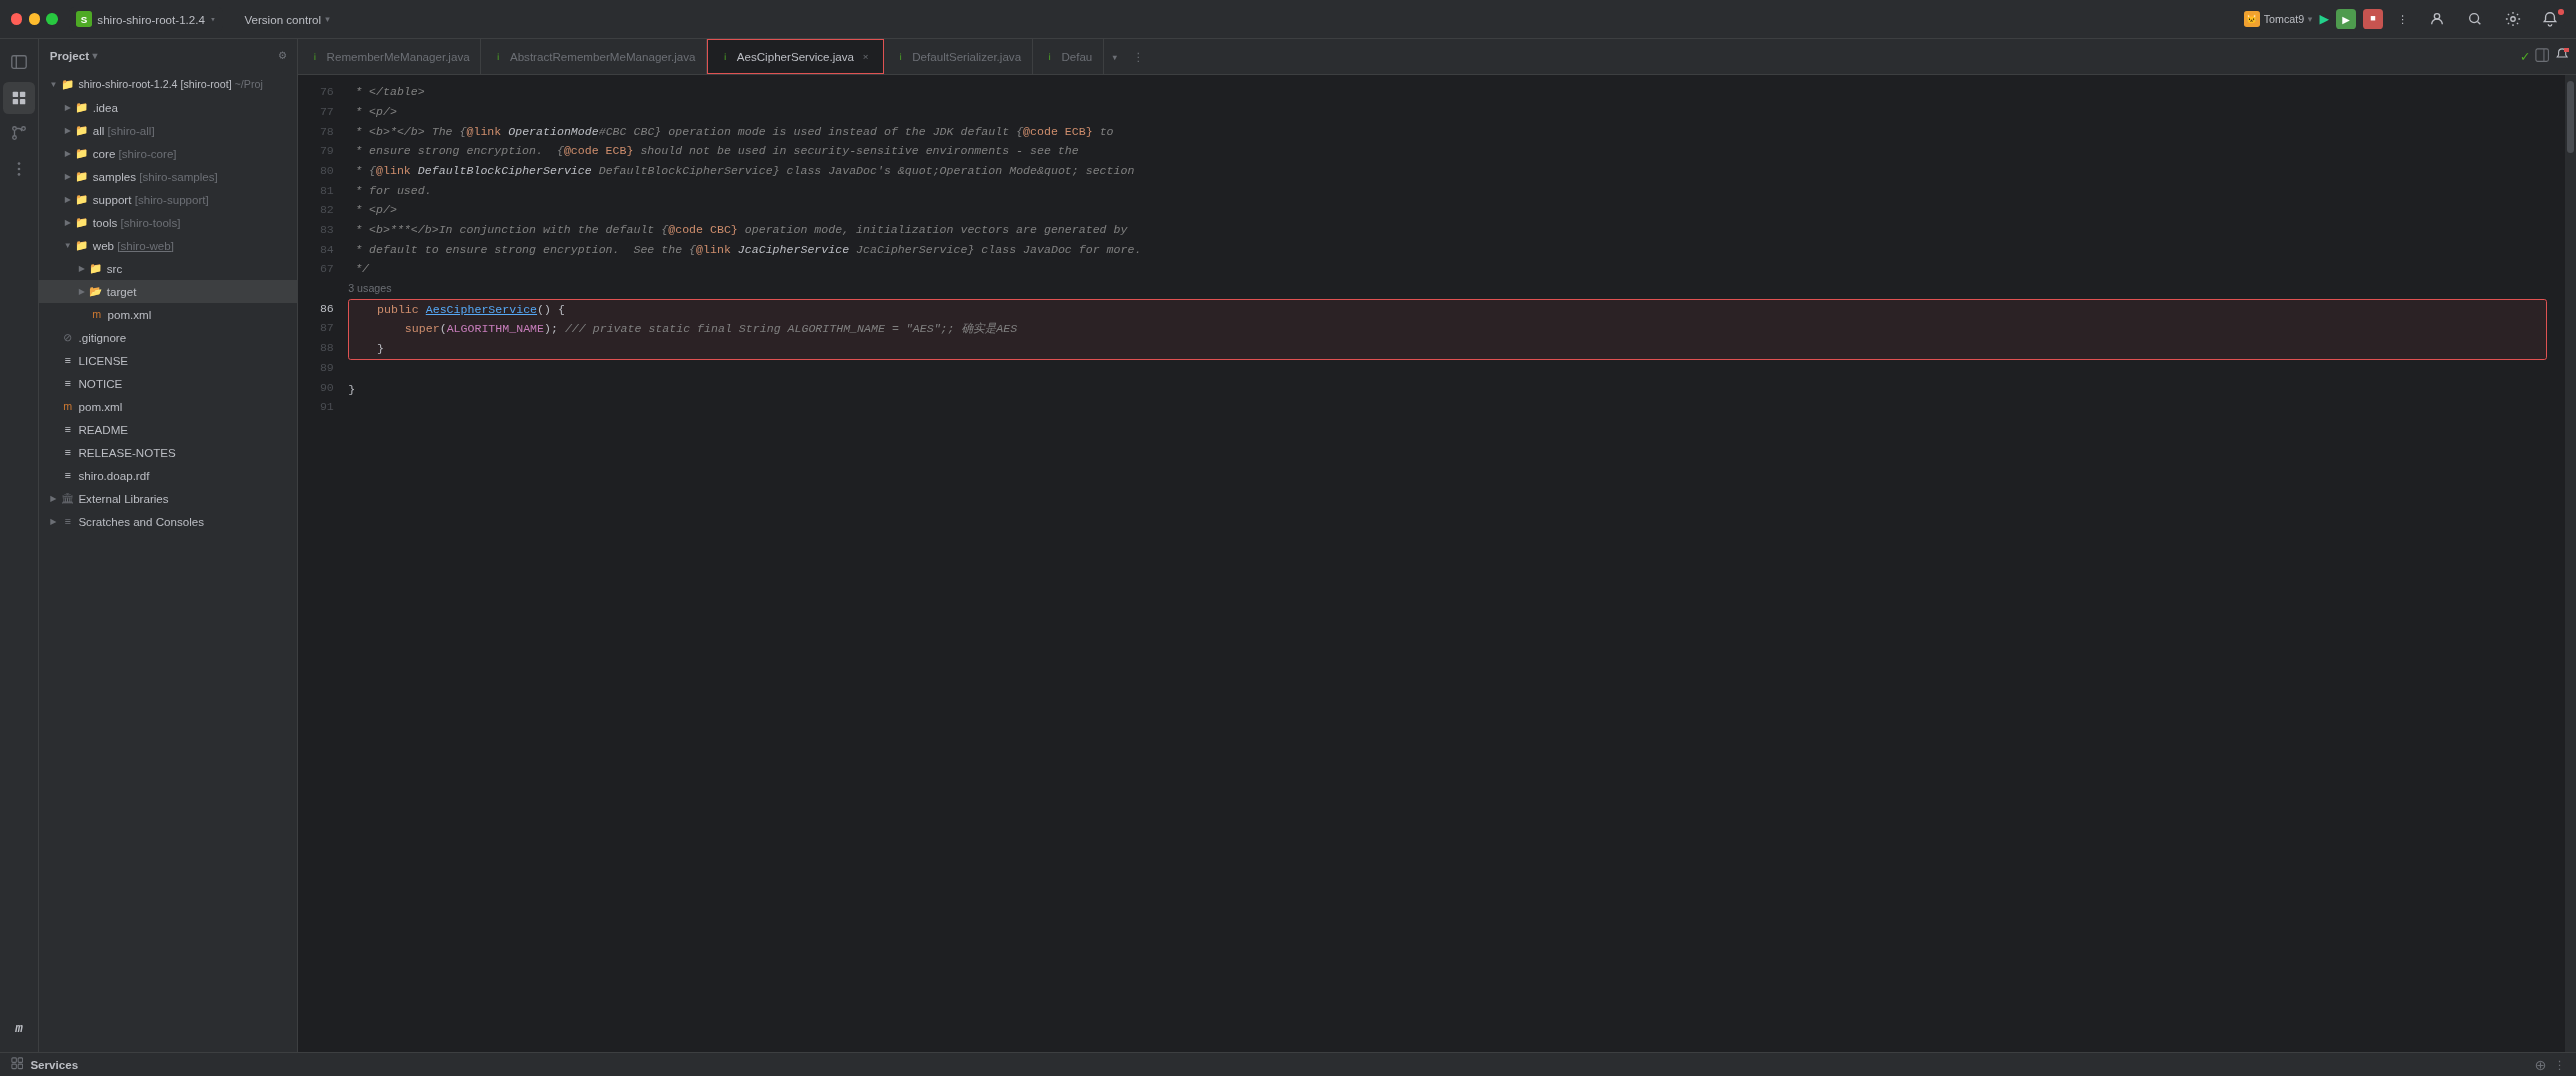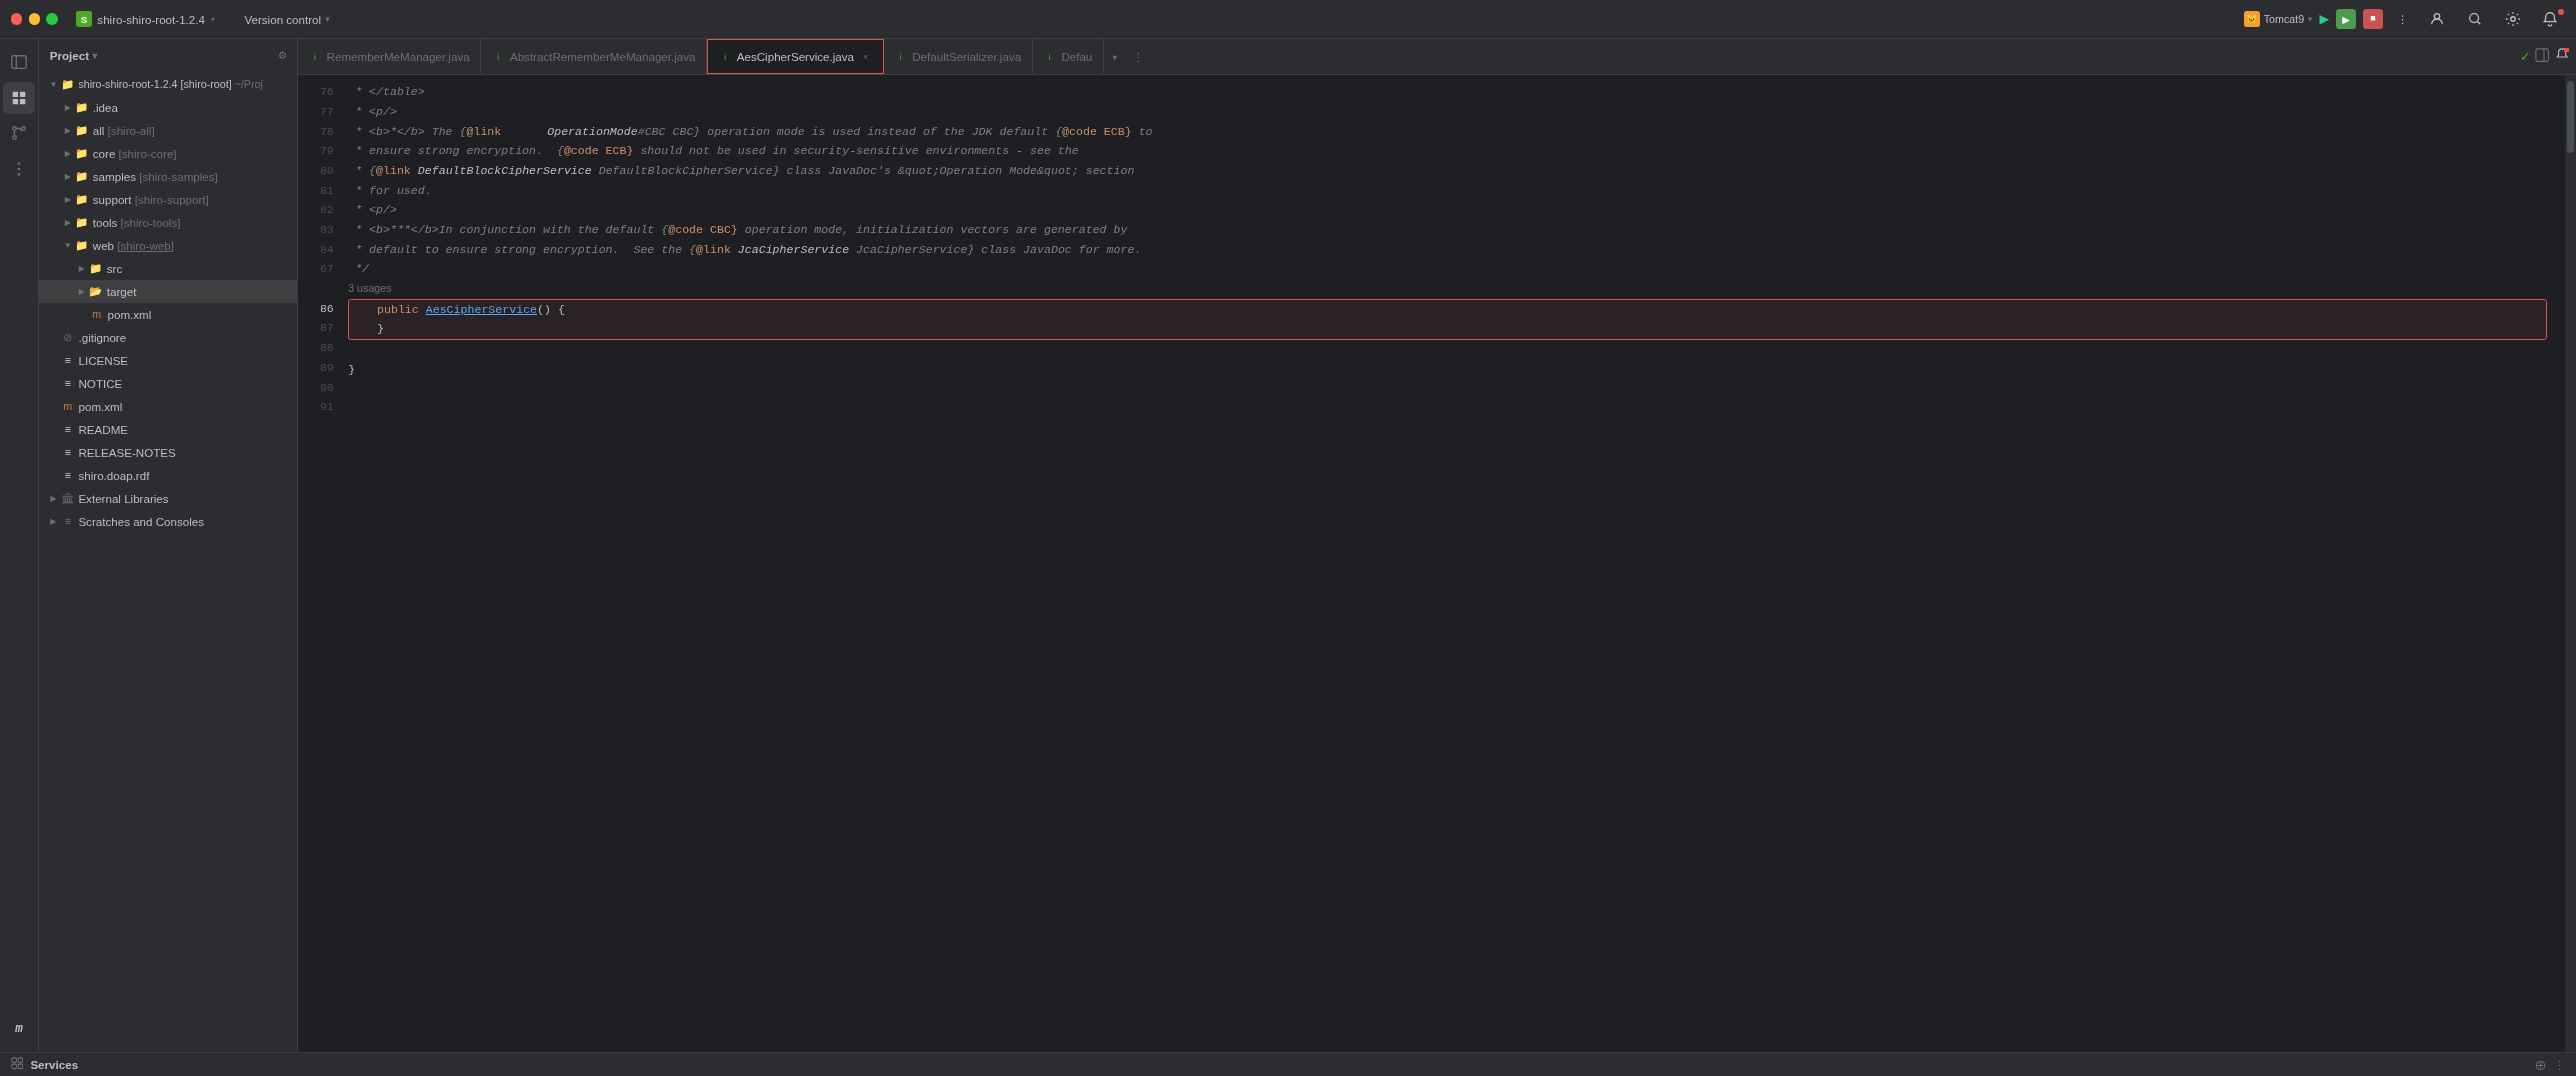--- a/index.html
+++ b/index.html
@@ -750,21 +750,21 @@
 
           <div class="code-line">
             <span class="c-comment"> * &lt;/table&gt;</span>
           </div>
 
           <div class="code-line">
             <span class="c-comment"> * &lt;p/&gt;</span>
           </div>
 
           <div class="code-line">
-            <span class="c-comment"> * &lt;b&gt;*&lt;/b&gt; The {</span><span class="c-tag">@link</span><span class="c-comment"> </span><span class="c-class" style="color:#bcbec4; font-style:italic;margin-left:39px;">OperationMode</span><span class="c-comment">#CBC CBC} operation mode is used instead of the JDK default {</span><span class="c-tag">@code ECB}</span><span class="c-comment"> to</span>
+            <span class="c-comment"> * &lt;b&gt;*&lt;/b&gt; The {</span><span class="c-tag">@link</span><span class="c-comment"> </span><span class="c-class" style="color:#bcbec4; font-style:italic;">OperationMode</span><span class="c-comment">#CBC CBC} operation mode is used instead of the JDK default {</span><span class="c-tag">@code ECB}</span><span class="c-comment"> to</span>
           </div>
 
           <div class="code-line">
             <span class="c-comment"> * ensure strong encryption.  {</span><span class="c-tag">@code ECB}</span><span class="c-comment"> should not be used in security-sensitive environments - see the</span>
           </div>
 
           <div class="code-line">
             <span class="c-comment"> * {</span><span class="c-tag">@link</span><span class="c-comment"> </span><span class="c-class" style="color:#bcbec4; font-style:italic;">DefaultBlockCipherService</span><span class="c-comment"> DefaultBlockCipherService} class JavaDoc's &amp;quot;Operation Mode&amp;quot; section</span>
           </div>
 
@@ -794,20 +794,23 @@
             </div>
             <span style="color:#6c6f75; font-family:sans-serif; font-size:10.7px;">3 usages</span>
           </div>
 
           <div style="border: 1.3px solid #e05252; border-radius:2.7px; background: rgba(224,82,82,0.07); margin-right: 18px;">
 
             <div class="code-line">
               <span class="c-plain">    </span><span class="c-keyword">public</span><span class="c-plain"> </span><span style="color:#56a8f5; text-decoration:underline;">AesCipherService</span><span class="c-plain">() {</span>
             </div>
 
+            <div class="code-line">
+              <span class="c-plain">        </span><span class="c-keyword">super</span><span class="c-plain">(</span><span class="c-param">ALGORITHM_NAME</span><span class="c-plain">); </span><span class="c-comment">/// private static final String ALGORITHM_NAME = "AES";; 确实是AES</span>
+            </div>
 
             <div class="code-line">
               <span class="c-plain">    }</span>
             </div>
           </div>
 
           <div class="code-line"></div>
 
           <div class="code-line">
             <span class="c-plain">}</span>

